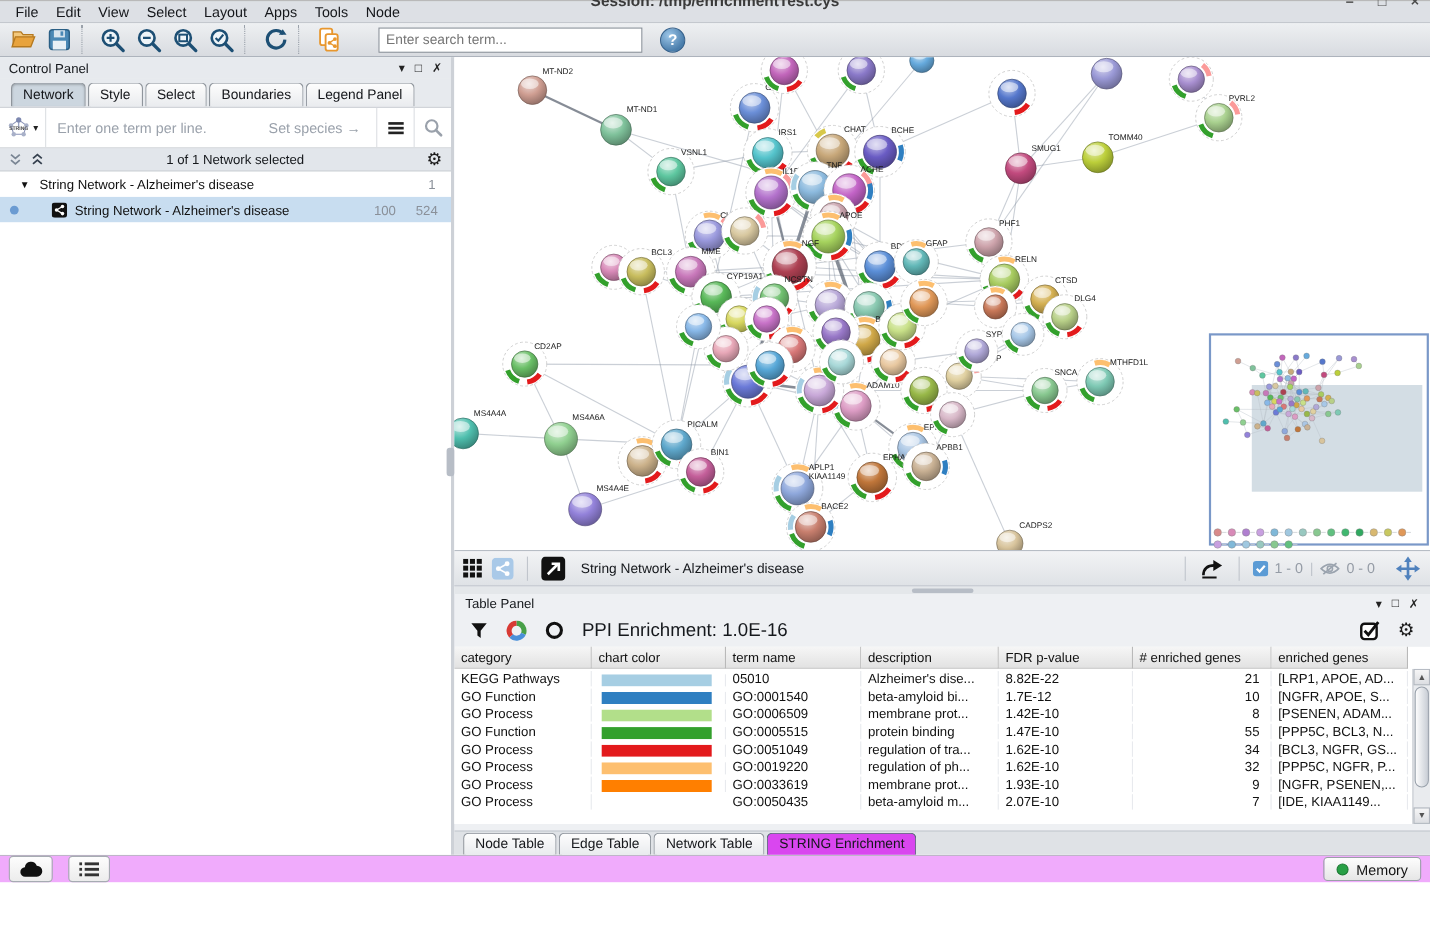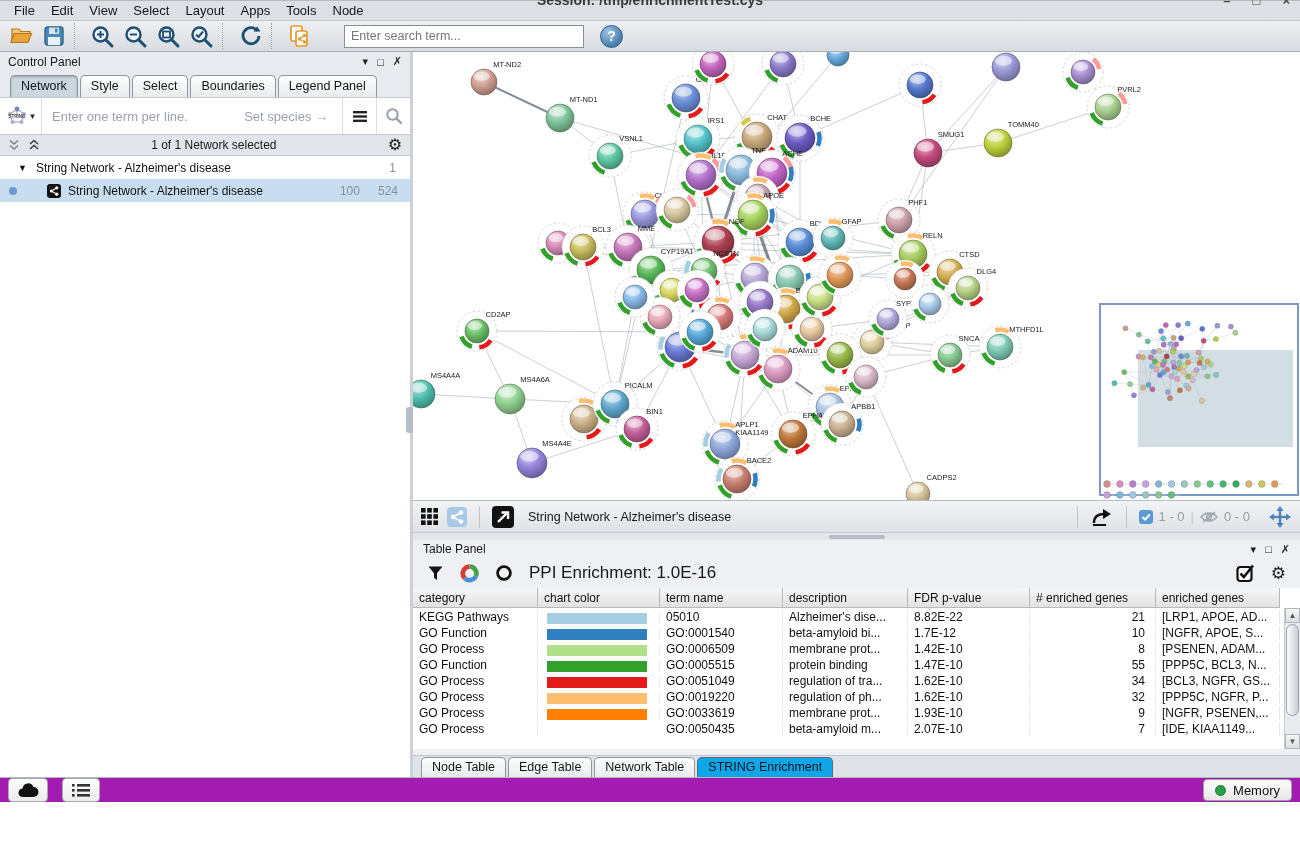--- a/index.html
+++ b/index.html
@@ -74,24 +74,24 @@
   .gc { font-size:12px; color:#111; padding-left:6px; display:flex; align-items:center; border-right:1px solid #e8eaee; overflow:hidden; white-space:nowrap; }
   .gc.num { justify-content:flex-end; padding-right:10px; }
   .swatch { height:11px; width:100px; margin-left:3px; }
   .vscroll { position:absolute; right:0; top:0; bottom:0; width:16px; background:#e9ebee; border-left:1px solid #c6cad0; }
   .varrow { height:15px; background:linear-gradient(#f6f6f6,#dcdee2); border:1px solid #b2b7bf; font-size:8px; color:#555; display:flex; align-items:center; justify-content:center; }
   .vthumb { position:absolute; top:16px; left:1px; width:13px; height:92px; border:1px solid #99a1ab; border-radius:7px; background:linear-gradient(90deg,#fdfdfd,#c9ced6); }
   .varrow.down { position:absolute; bottom:0; left:0; right:0; }
   .tp-gap { height:6px; }
   .tp-tabs { height:22px; display:flex; align-items:flex-end; padding-left:8px; gap:2px; background:#dfe2e6; border-top:1px solid #c3c8cf; }
   .ttab { font-size:12.5px; padding:2px 10px 3px; border:1px solid #8f959c; border-bottom:none; border-radius:5px 5px 0 0; background:linear-gradient(#fdfdfd,#e9ebee); color:#14161a; }
-  .ttab.active { background:#0ea5e9; border-color:#5a6a7a; }
+  .ttab.active { background:#d946ef; border-color:#5a6a7a; }
 
   
-  .statusbar { height:30px; background:#a21caf; border-top:1px solid #b4b7bc; display:flex; align-items:center; padding:0 8px; gap:14px; }
+  .statusbar { height:30px; background:#f0abfc; border-top:1px solid #b4b7bc; display:flex; align-items:center; padding:0 8px; gap:14px; }
   .sbtn { height:24px; min-width:38px; background:linear-gradient(#fdfdfd,#ececec); border:1px solid #a6abb2; border-radius:4px; display:flex; align-items:center; justify-content:center; padding:0 8px; }
   .membtn { margin-left:auto; height:22px; display:flex; align-items:center; gap:7px; background:linear-gradient(#fdfdfd,#e6e6e6); border:1px solid #9aa0a8; border-radius:4px; padding:0 11px; font-size:13px; color:#111; }
   .memdot { width:11px; height:11px; border-radius:50%; background:#28a046; border:1px solid #1d7a34; }
 
   svg text { font-family:"Liberation Sans","DejaVu Sans",sans-serif; }
 </style>
 </head>
 <body>
 
 <div id="app">

